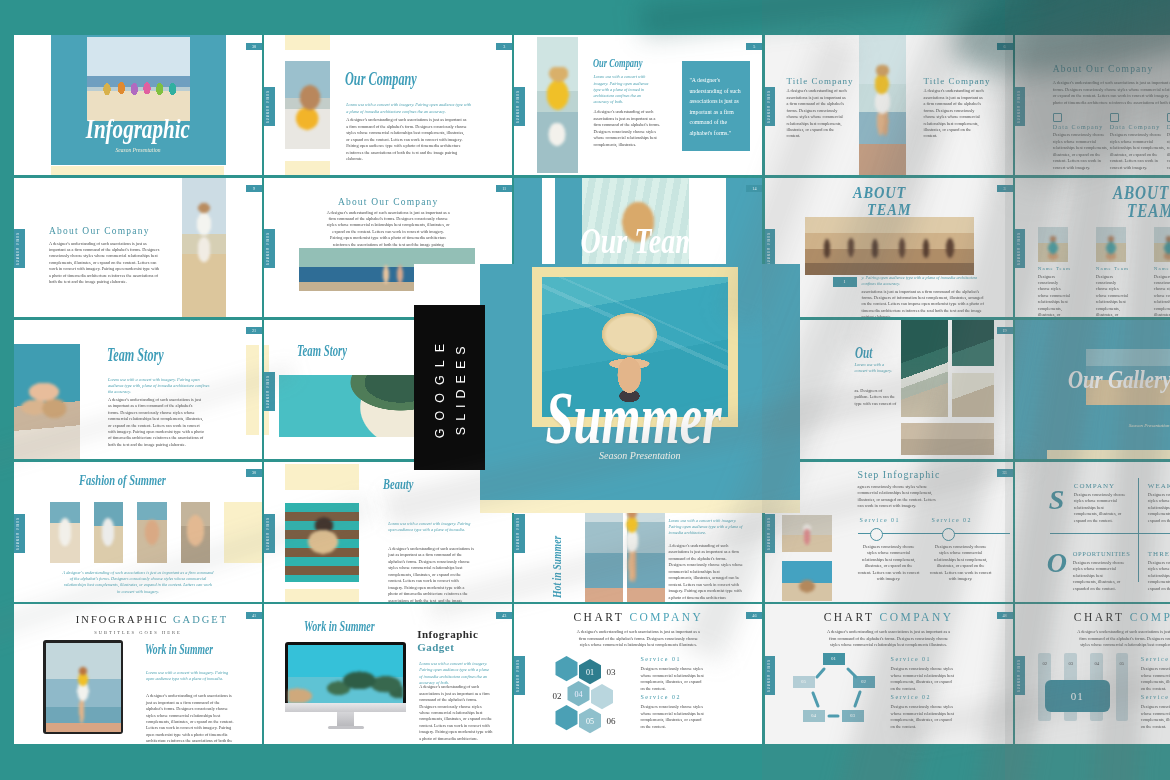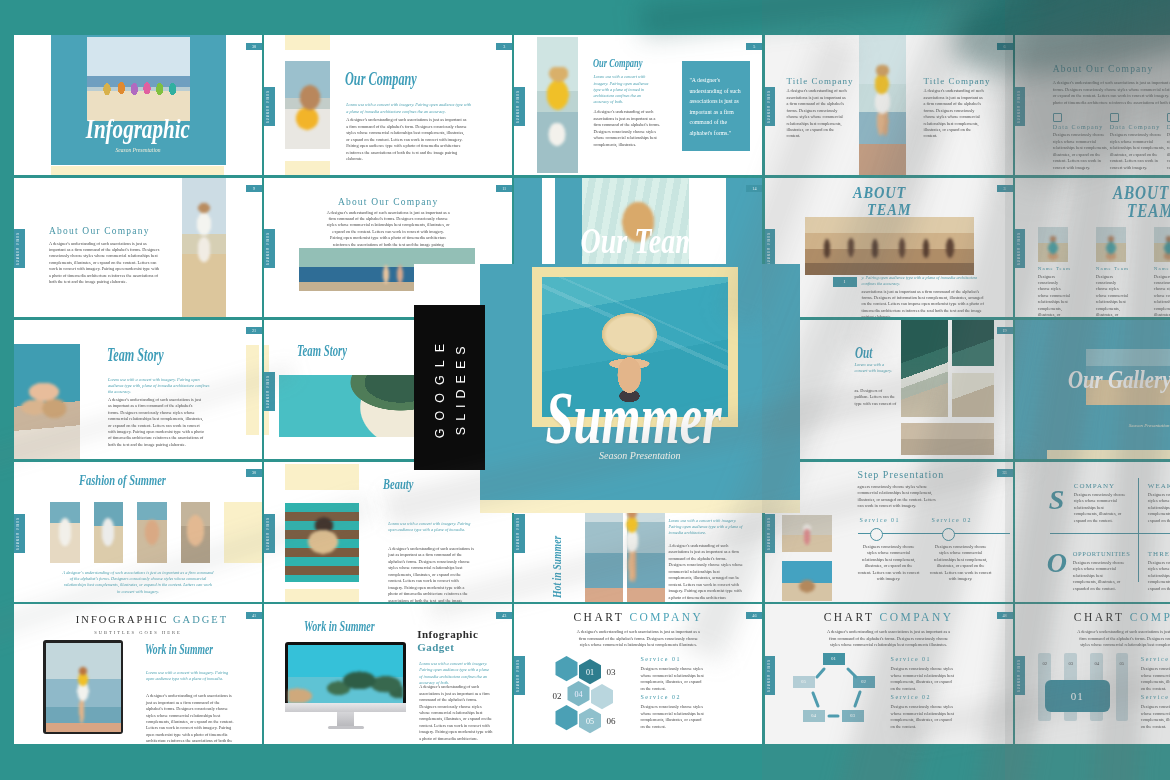--- a/index.html
+++ b/index.html
@@ -411,21 +411,21 @@
 </div>
 
 <div class="slide" style="left:764.6px;top:462px;">
 
   <div class="abs" style="left:17px;top:53px;width:50px;height:37px;background:linear-gradient(#d6d0c2 0 55%,#dcc9a8 55% 100%);"></div>
   <div class="abs ph" style="left:30px;top:58px;width:24px;height:28px;background:radial-gradient(4px 10px at 50% 60%,#e08a8c 82%,transparent 83%),radial-gradient(5px 4px at 50% 28%,#f2f0ea 86%,transparent 87%);"></div>
 
   <div class="abs" style="left:17px;top:99px;width:50px;height:40px;background:linear-gradient(#3fa6c9 0 55%,#e0ccaa 55% 100%);"></div>
   <div class="abs ph" style="left:25px;top:110px;width:34px;height:26px;background:radial-gradient(10px 8px at 50% 55%,#b98a5a 78%,transparent 79%);"></div>
 
-  <div class="abs serifhead" style="left:93px;top:7px;font-size:10px;letter-spacing:1px;">Step Presentation</div>
+  <div class="abs serifhead" style="left:93px;top:7px;font-size:10px;letter-spacing:1px;">Step Infographic</div>
   <div class="abs tinydark" style="left:93px;top:22px;width:80px;">agreers consciously choose styles whose commercial relationships best complement, illustrates, or arranged on the content. Letters can work in concert with imagery.</div>
 
   <div class="abs" style="left:95px;top:55px;font-size:6px;letter-spacing:1.5px;color:#3E96A8;font-family:'Liberation Serif',serif;">Service 01</div>
 
   <div class="abs" style="left:167px;top:55px;font-size:6px;letter-spacing:1.5px;color:#3E96A8;font-family:'Liberation Serif',serif;">Service 02</div>
 
   <div class="abs" style="left:93px;top:71px;width:152px;height:0.8px;background:#4795A6;"></div>
   <div class="abs" style="left:105px;top:65.5px;width:11px;height:11px;border:0.8px solid #4795A6;border-radius:50%;background:#fff;"></div>
   <div class="abs" style="left:177px;top:65.5px;width:11px;height:11px;border:0.8px solid #4795A6;border-radius:50%;background:#fff;"></div>
 

